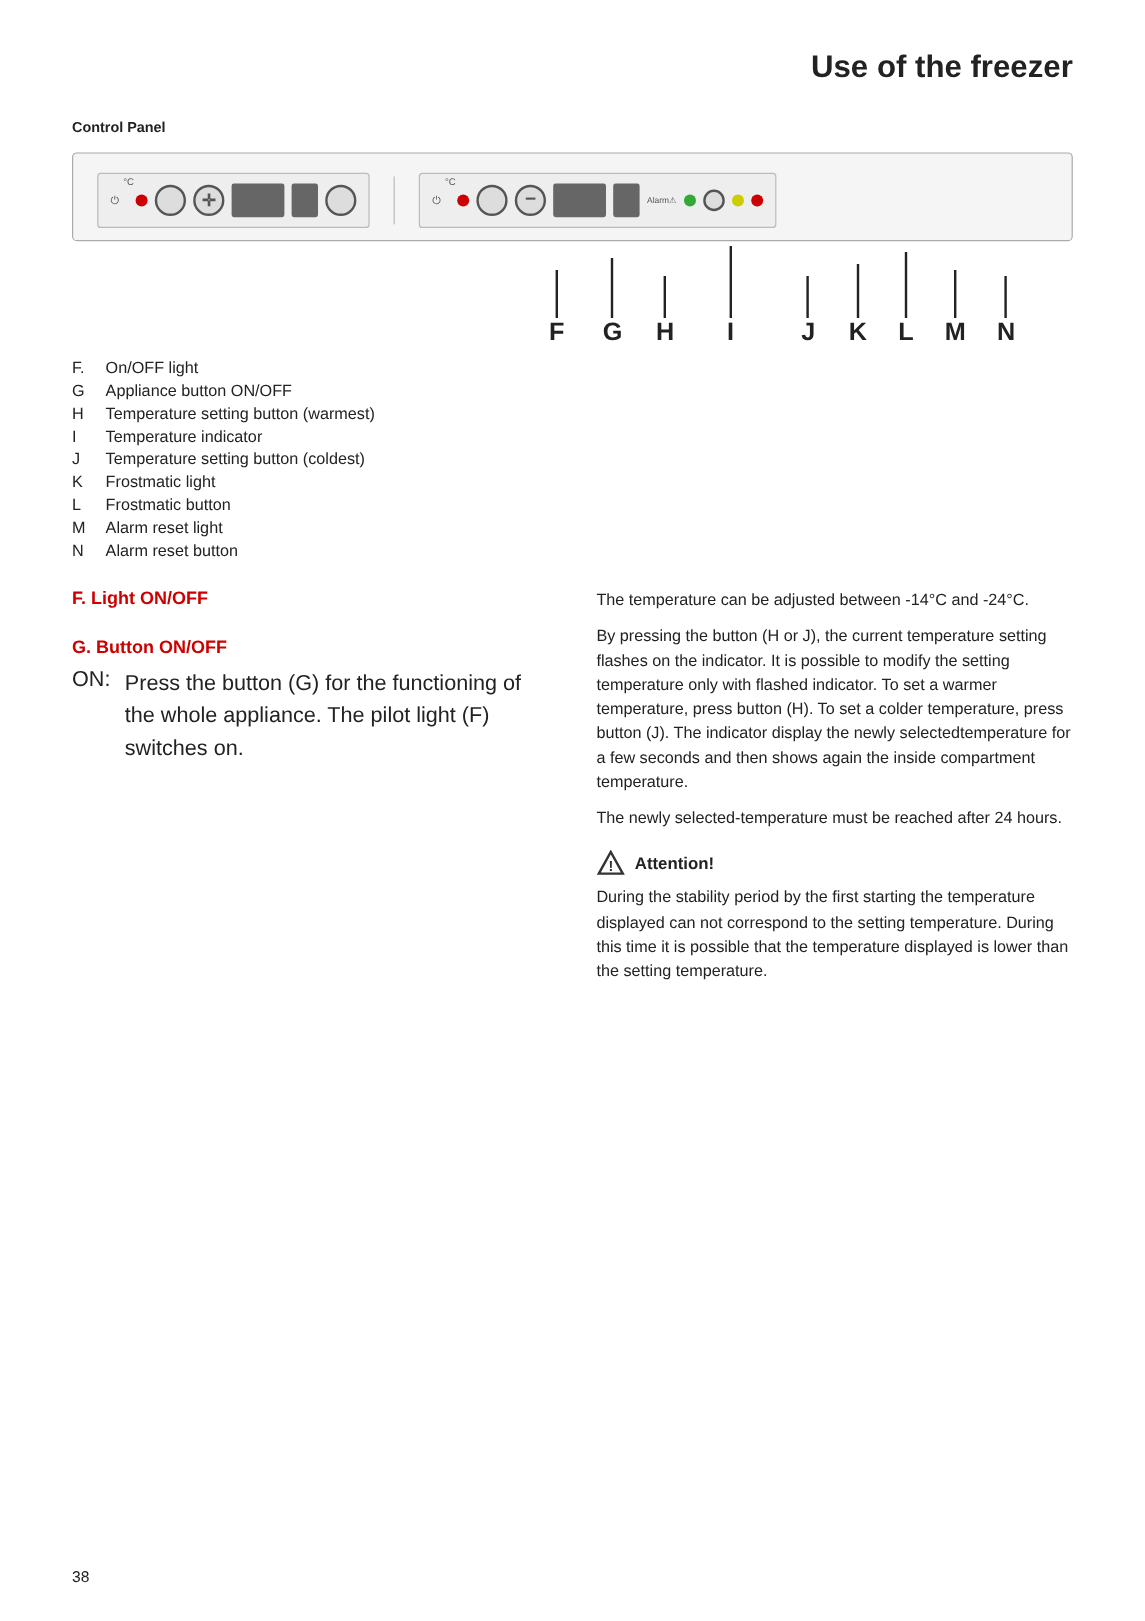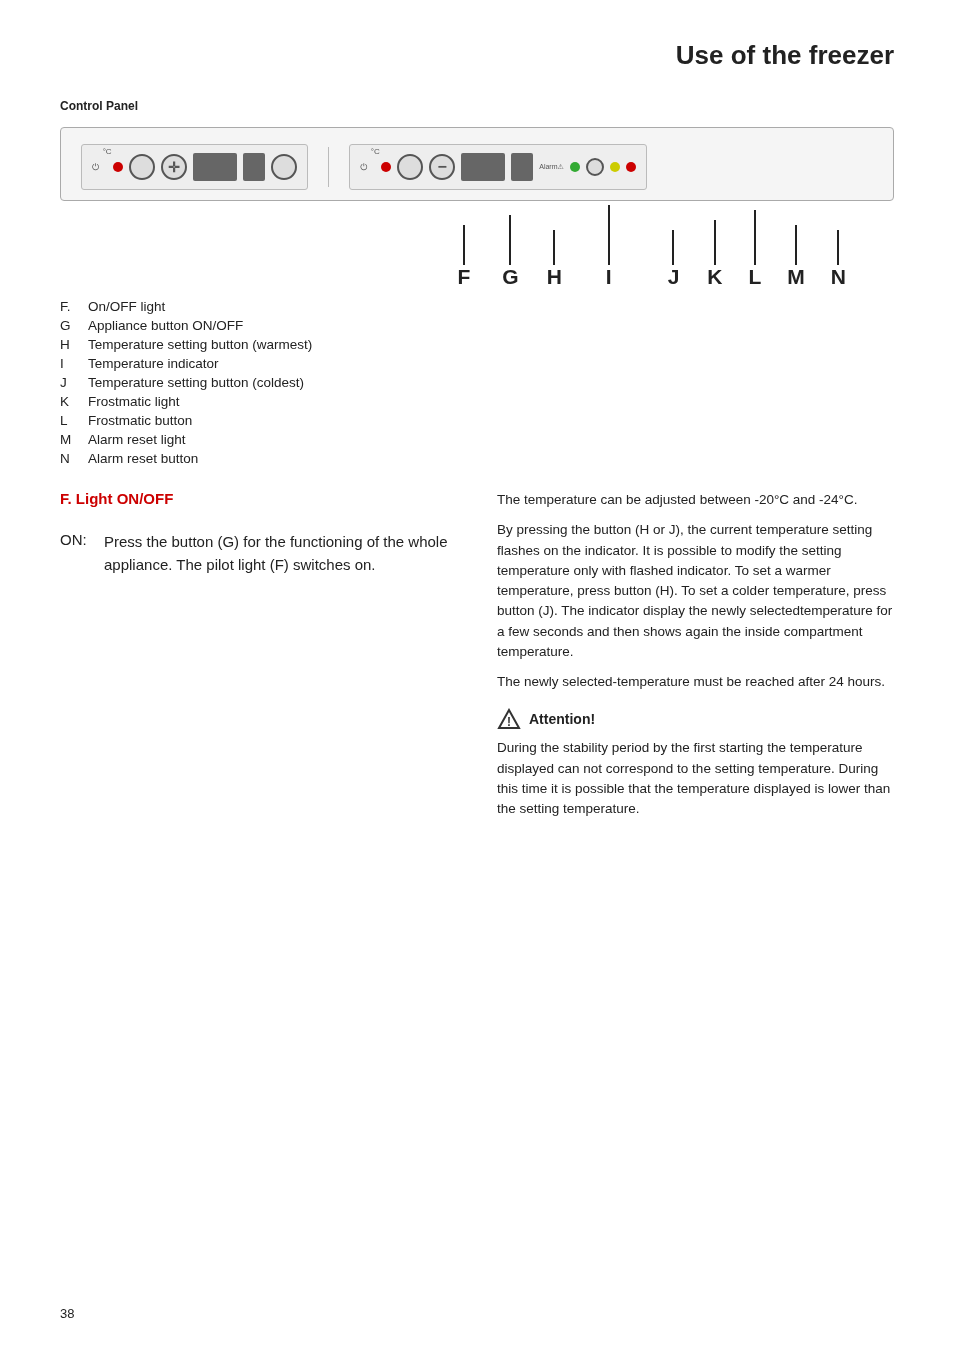--- a/index.html
+++ b/index.html
@@ -123,21 +123,21 @@
     p.body-text {
       font-size: 13.5px;
       line-height: 1.5;
       margin-bottom: 10px;
     }
 
     .on-off-item {
       display: flex;
       gap: 8px;
       margin-bottom: 8px;
-      font-size: 15px;
+      font-size: 18px;
     }
     .on-off-label {
       min-width: 36px;
       font-weight: normal;
     }
     .on-off-text { flex: 1; line-height: 1.5; }
 
     .attention-box {
       margin-top: 16px;
     }
@@ -342,31 +342,32 @@
 
 <div class="two-col">
 
   <div class="col-left">
 
     <div class="section-block">
       <h3 class="sub-title">F. Light ON/OFF</h3>
     </div>
 
     <div class="section-block">
+      <h3 class="sub-title">G. Button ON/OFF</h3>
       <div class="on-off-item">
         <span class="on-off-label">ON:</span>
         <span class="on-off-text">Press the button (G) for the functioning of the whole appliance. The pilot light (F) switches on.</span>
       </div>
     </div>
   </div>
 
   <div class="col-right">
 
     <div class="section-block">
-      <p class="body-text">The temperature can be adjusted between -20°C and -24°C.</p>
+      <p class="body-text">The temperature can be adjusted between -14°C and -24°C.</p>
       <p class="body-text">By pressing the button (H or J), the current temperature setting flashes on the indicator. It is possible to modify the setting temperature only with flashed indicator. To set a warmer temperature, press button (H). To set a colder temperature, press button (J). The indicator display the newly selectedtemperature for a few seconds and then shows again the inside compartment temperature.</p>
       <p class="body-text">The newly selected-temperature must be reached after 24 hours.</p>
 
       <div class="attention-box">
         <div class="attention-header">
           <span style="display:inline-flex;align-items:center;">
             <svg width="24" height="22" viewBox="0 0 24 22">
               <polygon points="12,2 22,20 2,20" fill="none" stroke="#333" stroke-width="2"></polygon>
               <text x="12" y="18" text-anchor="middle" font-size="12" font-weight="bold" fill="#333">!</text>
             </svg>

